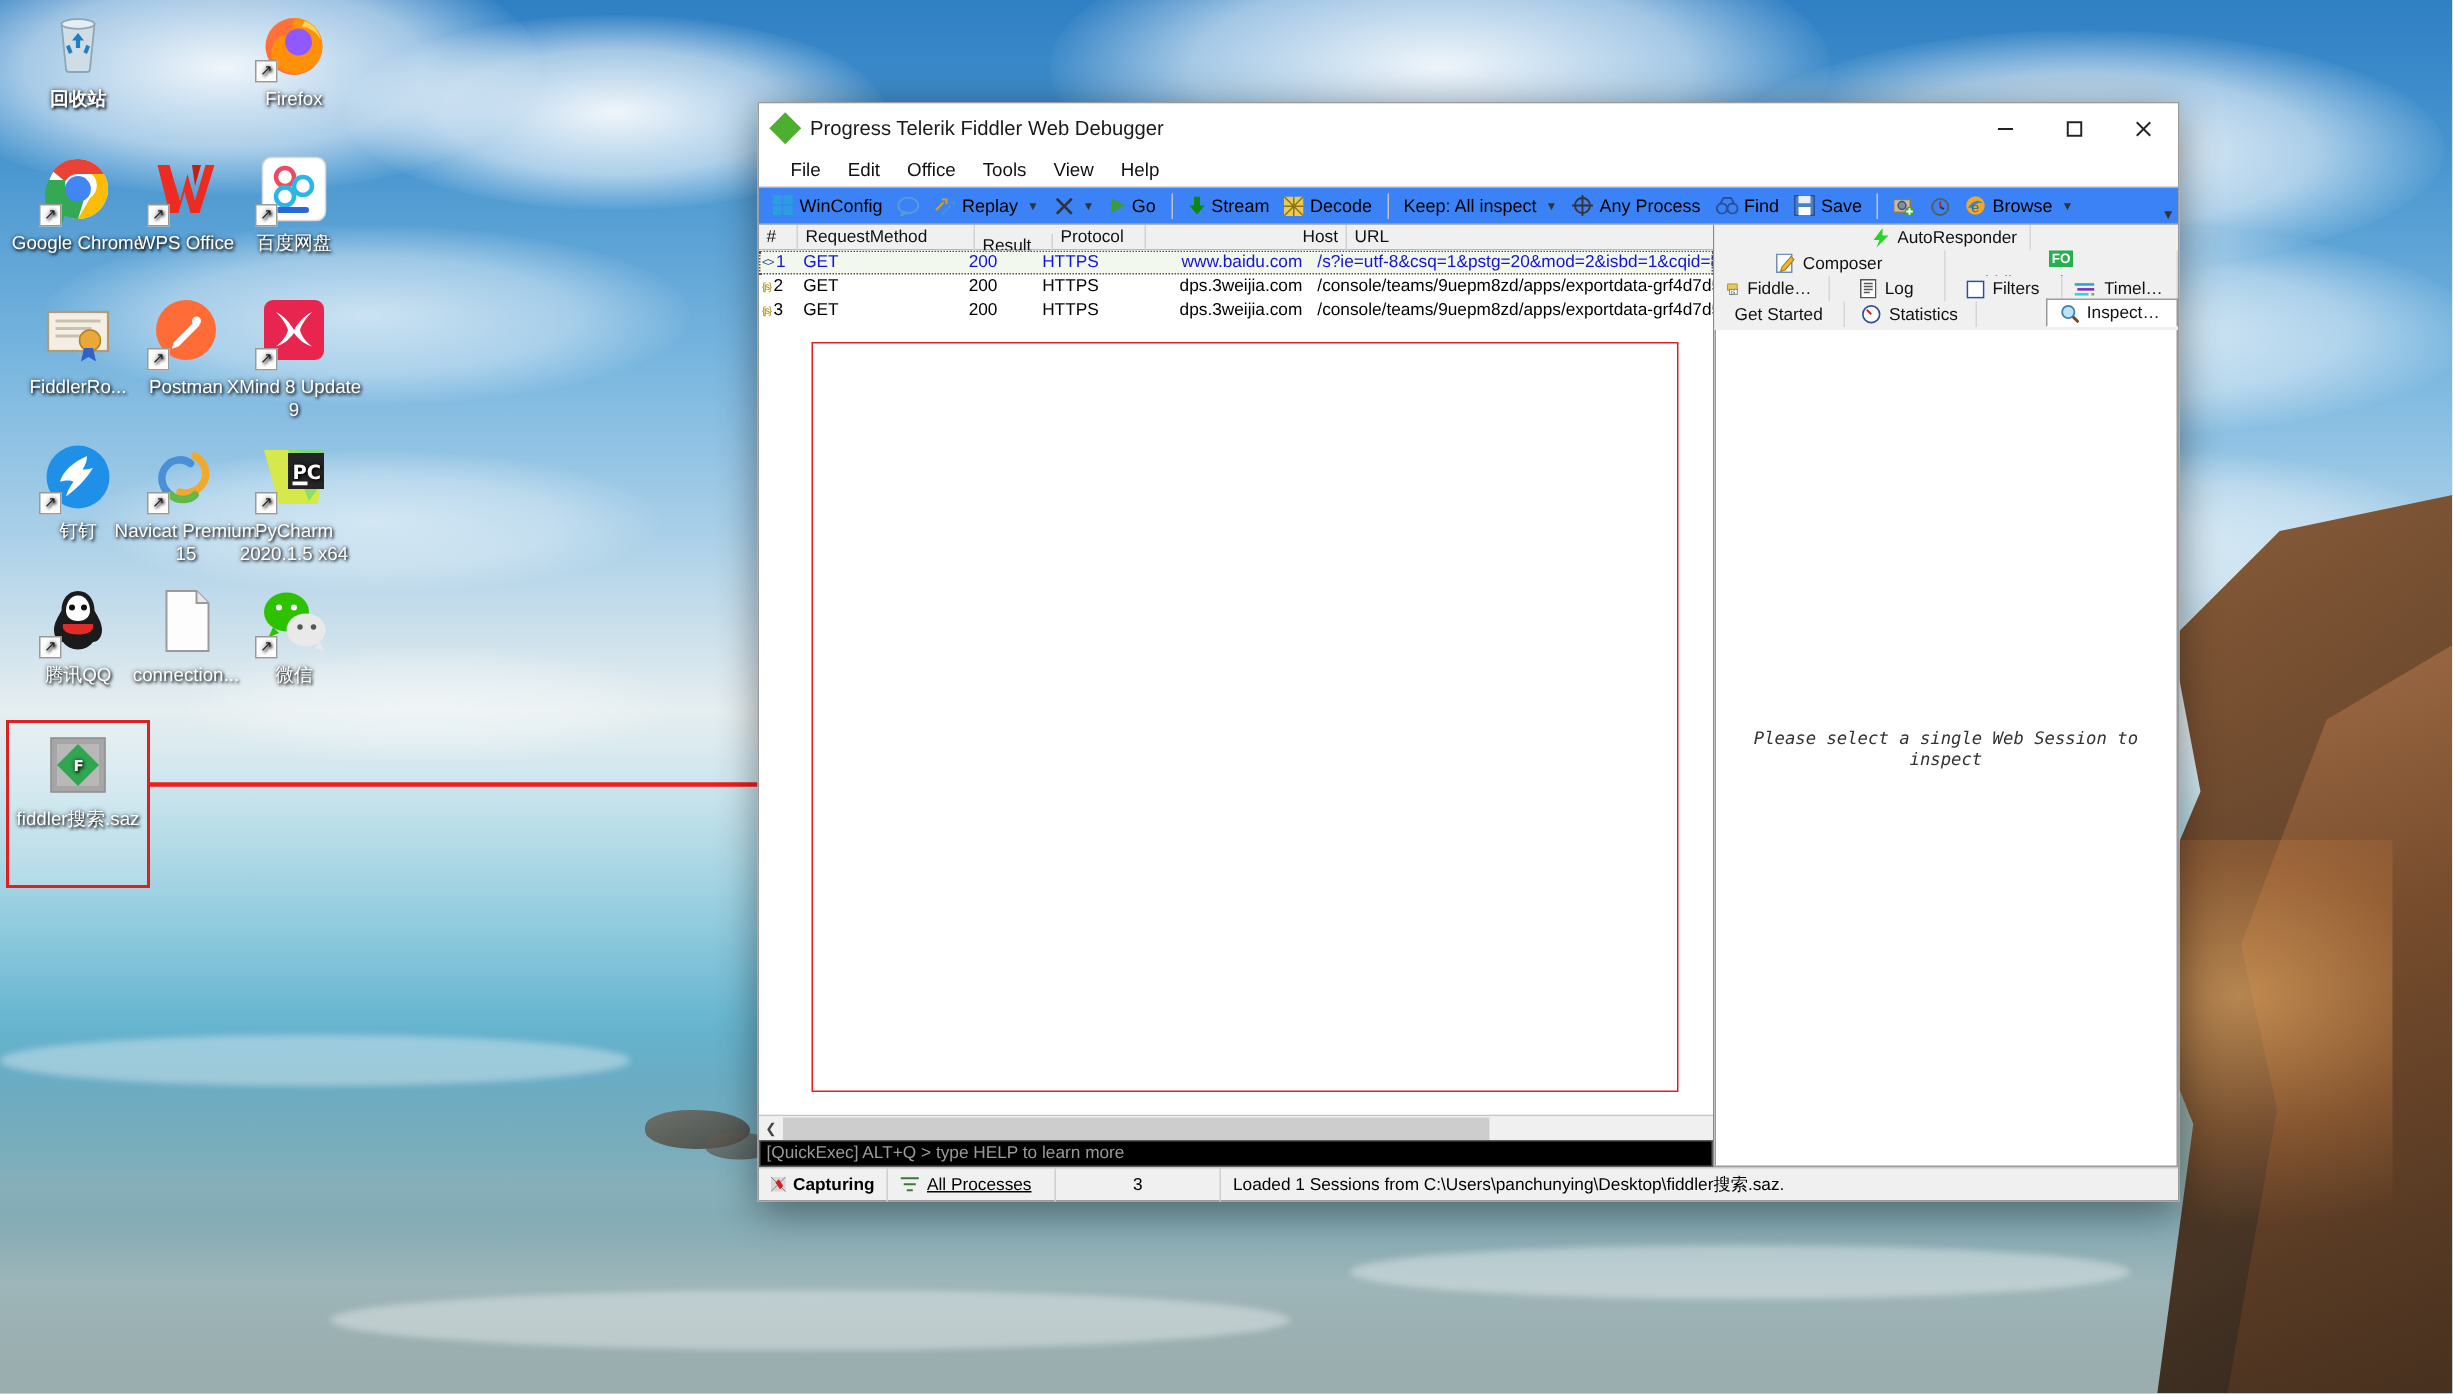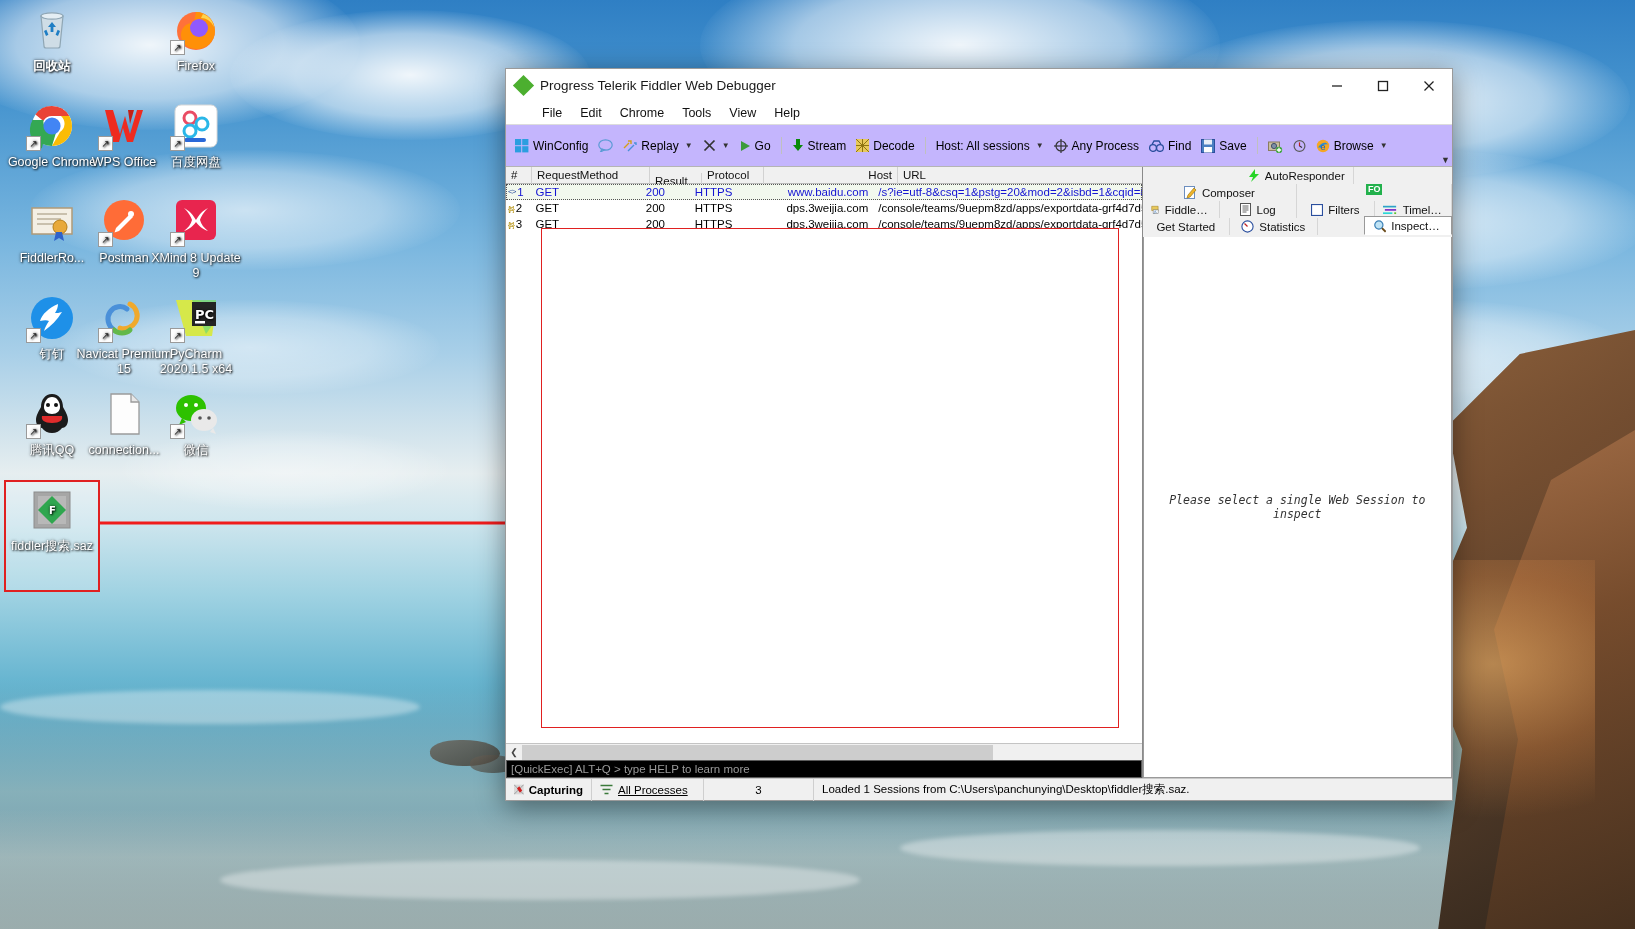--- a/index.html
+++ b/index.html
@@ -116,26 +116,26 @@
   }
   .titlebar .t-text { font-size:13.5px; color:#1a1a1a; }
   .win-btns { margin-left:auto; display:flex; height:33px; }
   .win-btn {
     width:46px; height:33px; display:flex; align-items:center; justify-content:center;
     font-size:13px; color:#222; cursor:default;
   }
 
   .menubar {
     height:22px; background:#fff; display:flex; align-items:center;
-    padding-left:27px; gap:0; flex:0 0 auto;
+    padding-left:12px; gap:0; flex:0 0 auto;
   }
   .menu-item { padding:2px 9px; font-size:12.5px; color:#111; cursor:default; }
 
   .toolbar {
-    height:43px; background:#c4b5fd; border-top:1px solid #dcdcdc;
+    height:26px; background:#3b82f6; border-top:1px solid #dcdcdc;
     border-bottom:1px solid #b4b4b4;
     display:flex; align-items:center; padding:0 4px; gap:0; flex:0 0 auto;
     position:relative; white-space:nowrap; overflow:hidden;
   }
   .tb {
     display:flex; align-items:center; gap:4px;
     padding:1px 5px; cursor:default; font-size:12px; height:22px;
   }
   .tb-sep { width:1px; height:17px; background:#c0c0c0; margin:0 5px; }
   .caret { font-size:8px; color:#333; margin-left:2px; }
@@ -476,21 +476,21 @@
             <line x1="1.5" y1="1.5" x2="10.5" y2="10.5" stroke="currentColor" stroke-width="1.3"></line>
             <line x1="10.5" y1="1.5" x2="1.5" y2="10.5" stroke="currentColor" stroke-width="1.3"></line>
           </svg>
       </div>
     </div>
   </div>
 
   <div class="menubar">
     <div class="menu-item">File</div>
     <div class="menu-item">Edit</div>
-    <div class="menu-item">Chrome</div>
+    <div class="menu-item">Office</div>
     <div class="menu-item">Tools</div>
     <div class="menu-item">View</div>
     <div class="menu-item">Help</div>
   </div>
 
   <div class="toolbar">
 
     <div class="tb">
       <svg class="ico" width="14" height="14" viewBox="0 0 14 14">
         <rect x="0" y="0" width="6.2" height="6.2" fill="#2b9ee0"></rect>
@@ -545,21 +545,21 @@
       <svg class="ico" width="13" height="13" viewBox="0 0 13 13">
         <rect x="0" y="0" width="13" height="13" fill="#e8c95c"></rect>
         <path d="M0 0 L13 13 M13 0 L0 13 M6.5 0 v13 M0 6.5 h13" stroke="#8f7512" stroke-width="1"></path>
       </svg>
       <span>Decode</span>
     </div>
 
     <div class="tb-sep"></div>
 
     <div class="tb">
-      <span>Host: All sessions</span>
+      <span>Keep: All inspect</span>
       <span class="caret">▼</span>
     </div>
 
     <div class="tb">
       <svg class="ico" width="14" height="14" viewBox="0 0 14 14">
         <circle cx="7" cy="7" r="5" fill="none" stroke="#333" stroke-width="1.2"></circle>
         <line x1="7" y1="0" x2="7" y2="14" stroke="#333" stroke-width="1.2"></line>
         <line x1="0" y1="7" x2="14" y2="7" stroke="#333" stroke-width="1.2"></line>
       </svg>
       <span>Any Process</span>

